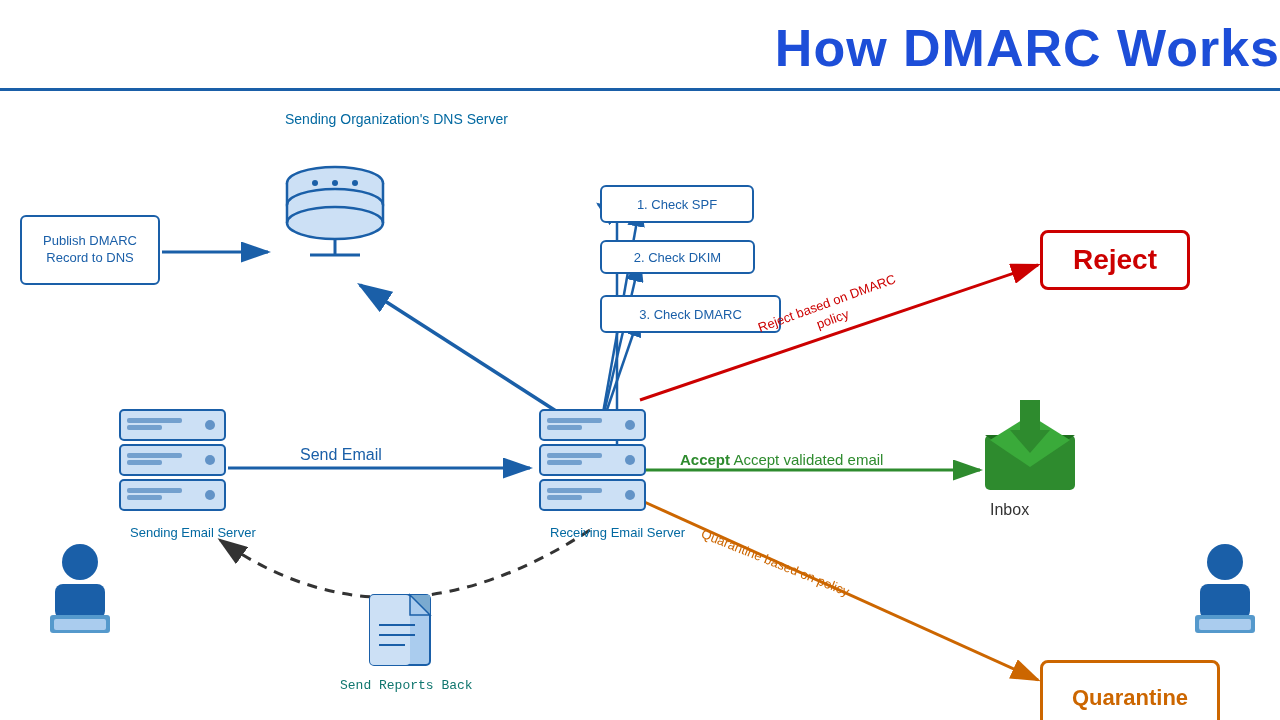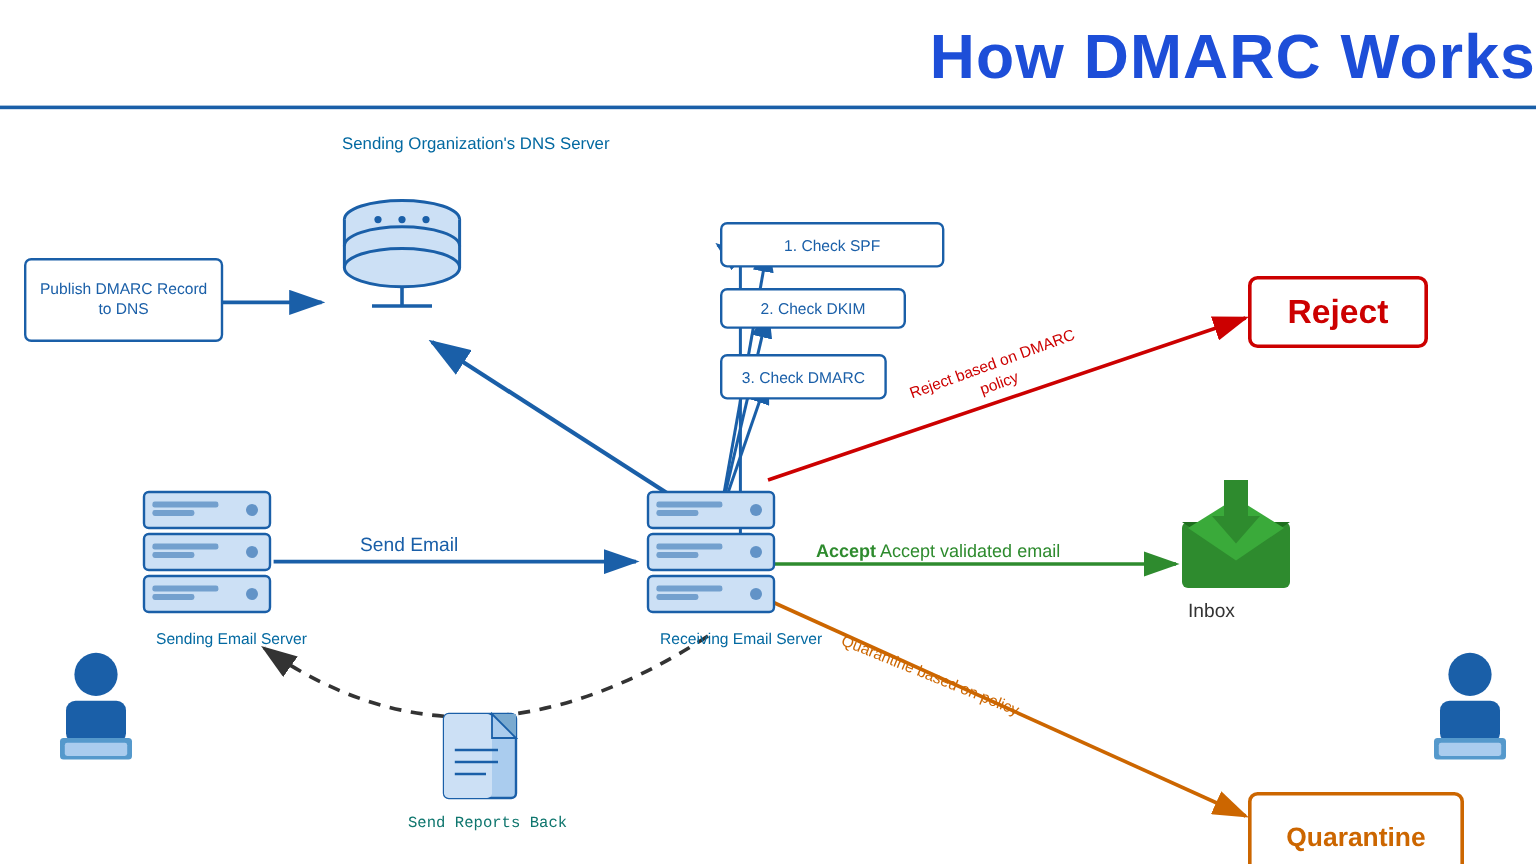--- a/index.html
+++ b/index.html
@@ -47,46 +47,46 @@
       color: #1a5fa8;
       display: flex;
       align-items: center;
       justify-content: center;
       padding: 6px 10px;
     }
 
     .box-publish {
       left: 20px;
       top: 115px;
-      width: 166px;
+      width: 140px;
       height: 70px;
       font-size: 13px;
       line-height: 1.3;
     }
 
     .box-spf {
       left: 600px;
       top: 85px;
-      width: 187px;
+      width: 154px;
       height: 38px;
       font-size: 13px;
     }
 
     .box-dkim {
       left: 600px;
       top: 140px;
       width: 155px;
       height: 34px;
       font-size: 13px;
     }
 
     .box-dmarc-check {
       left: 600px;
       top: 195px;
-      width: 139px;
+      width: 181px;
       height: 38px;
       font-size: 13px;
       text-align: right;
     }
 
     .box-reject {
       left: 1040px;
       top: 130px;
       width: 150px;
       height: 60px;

